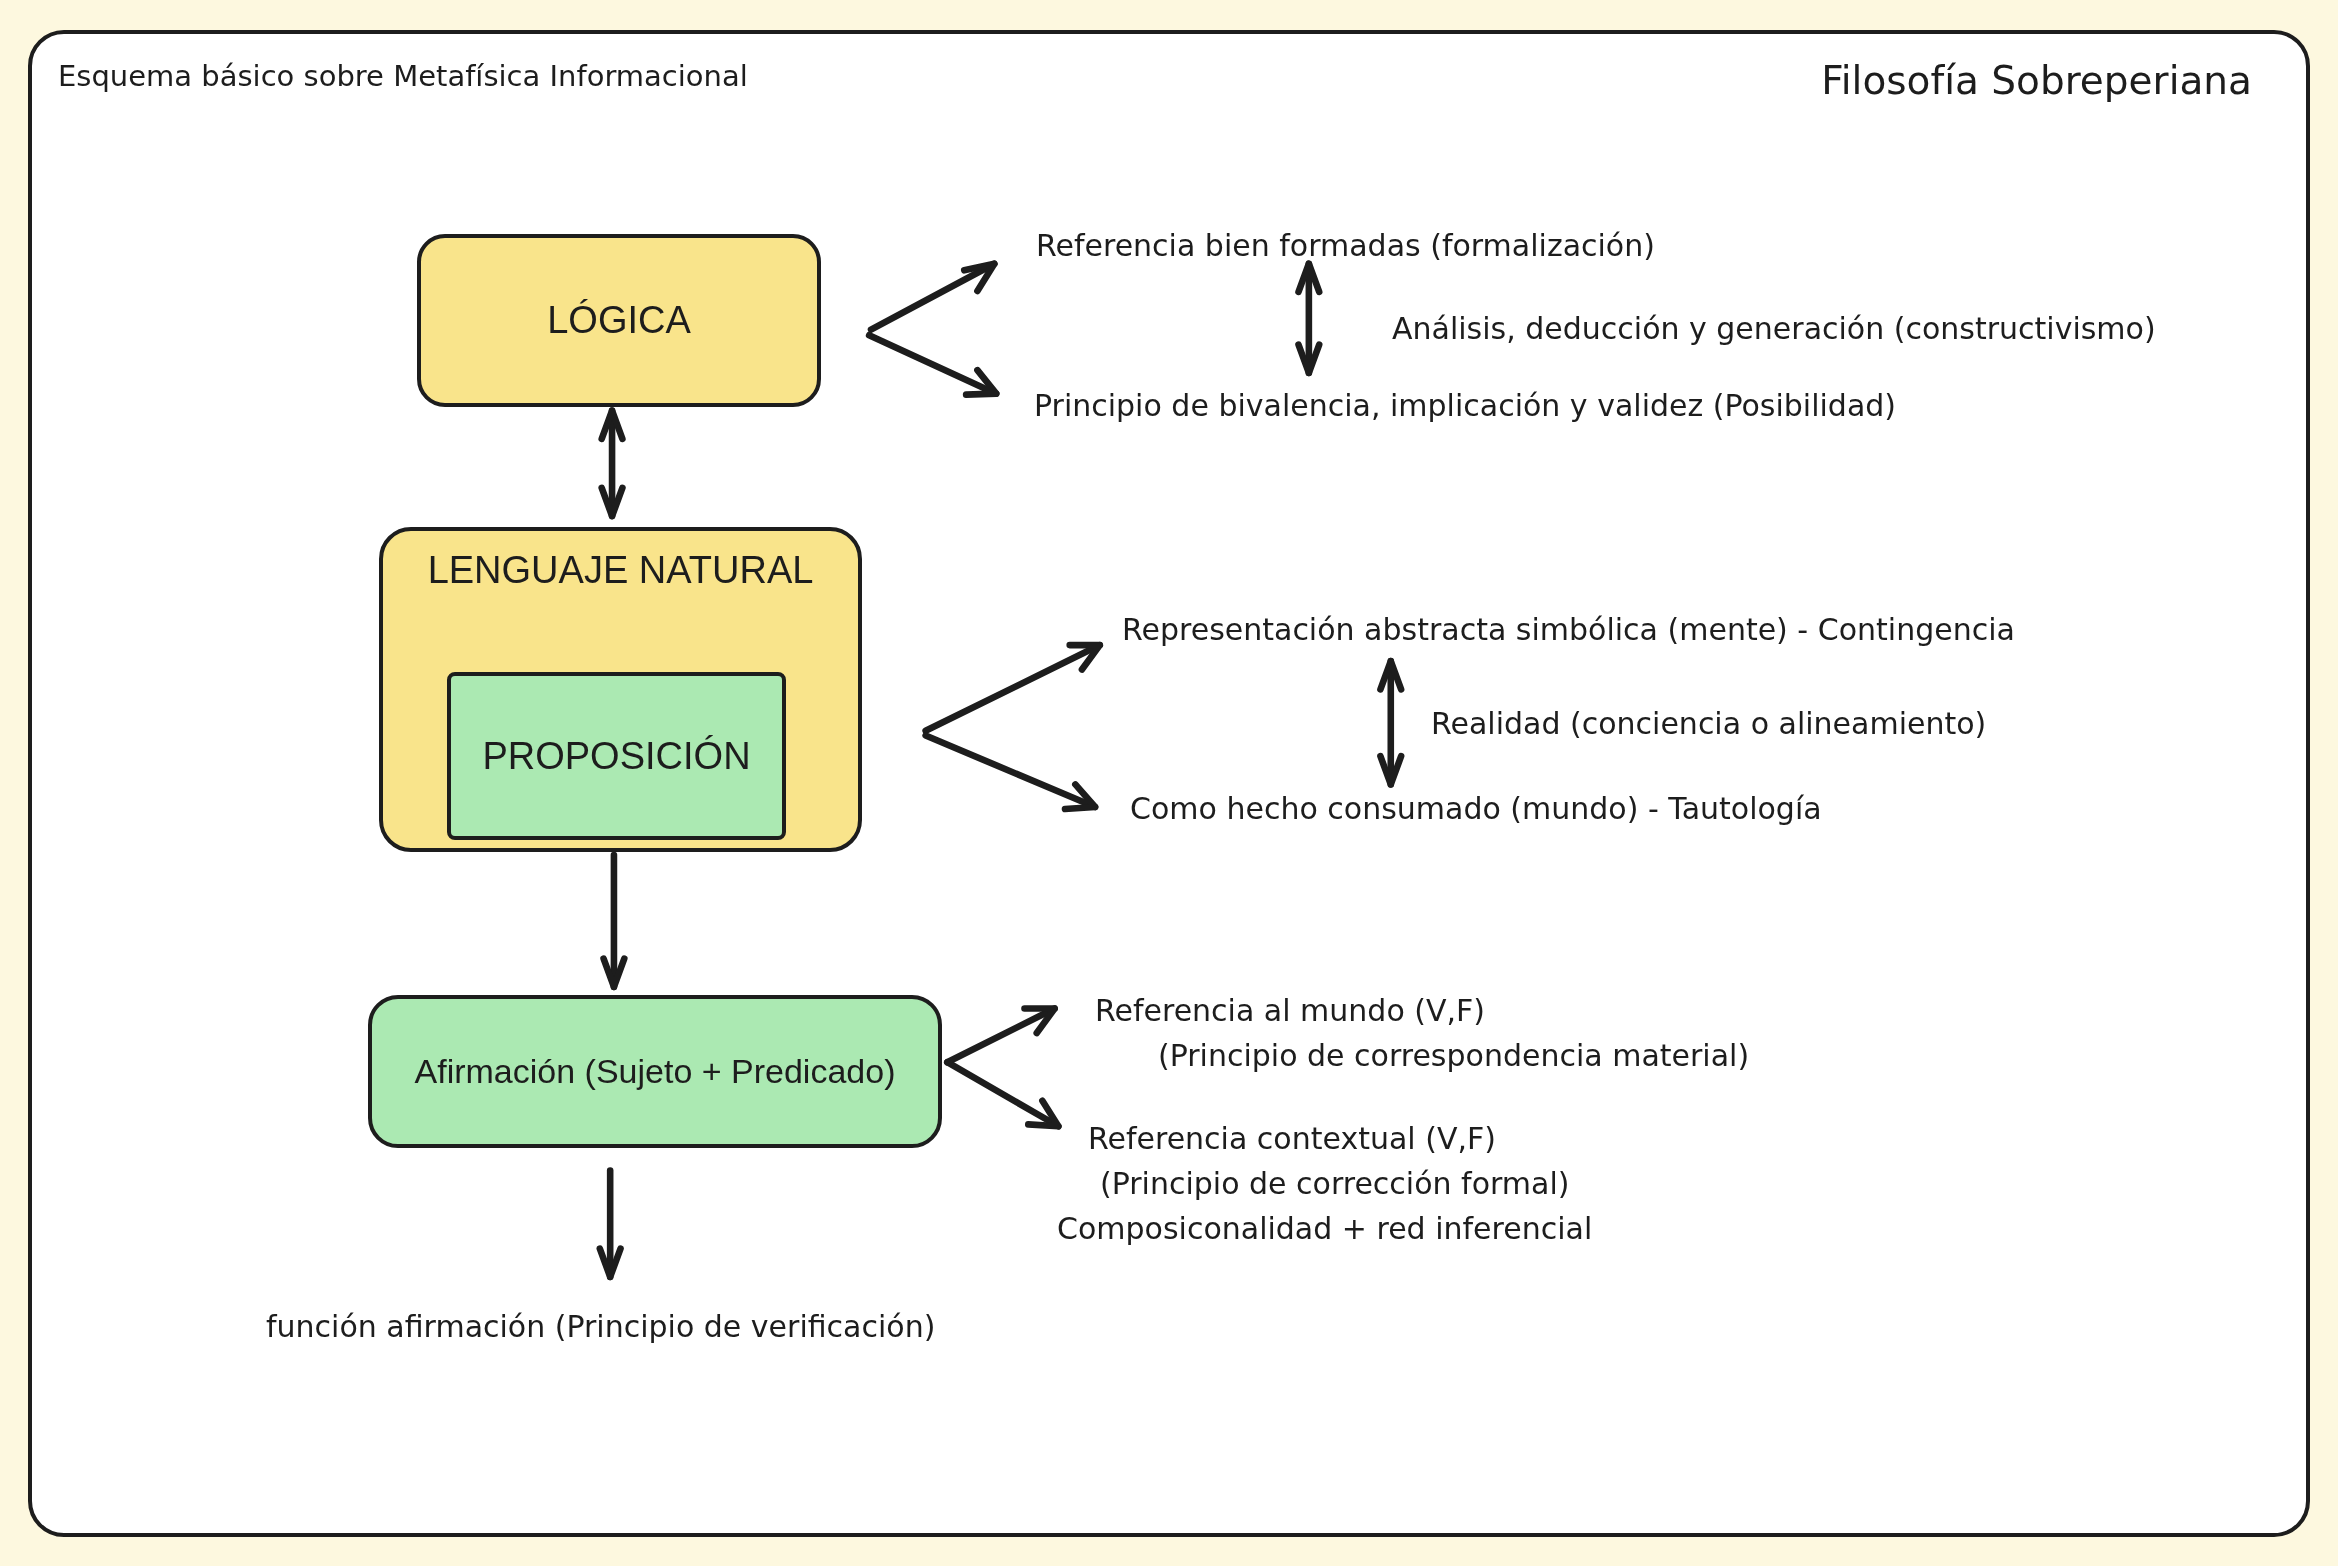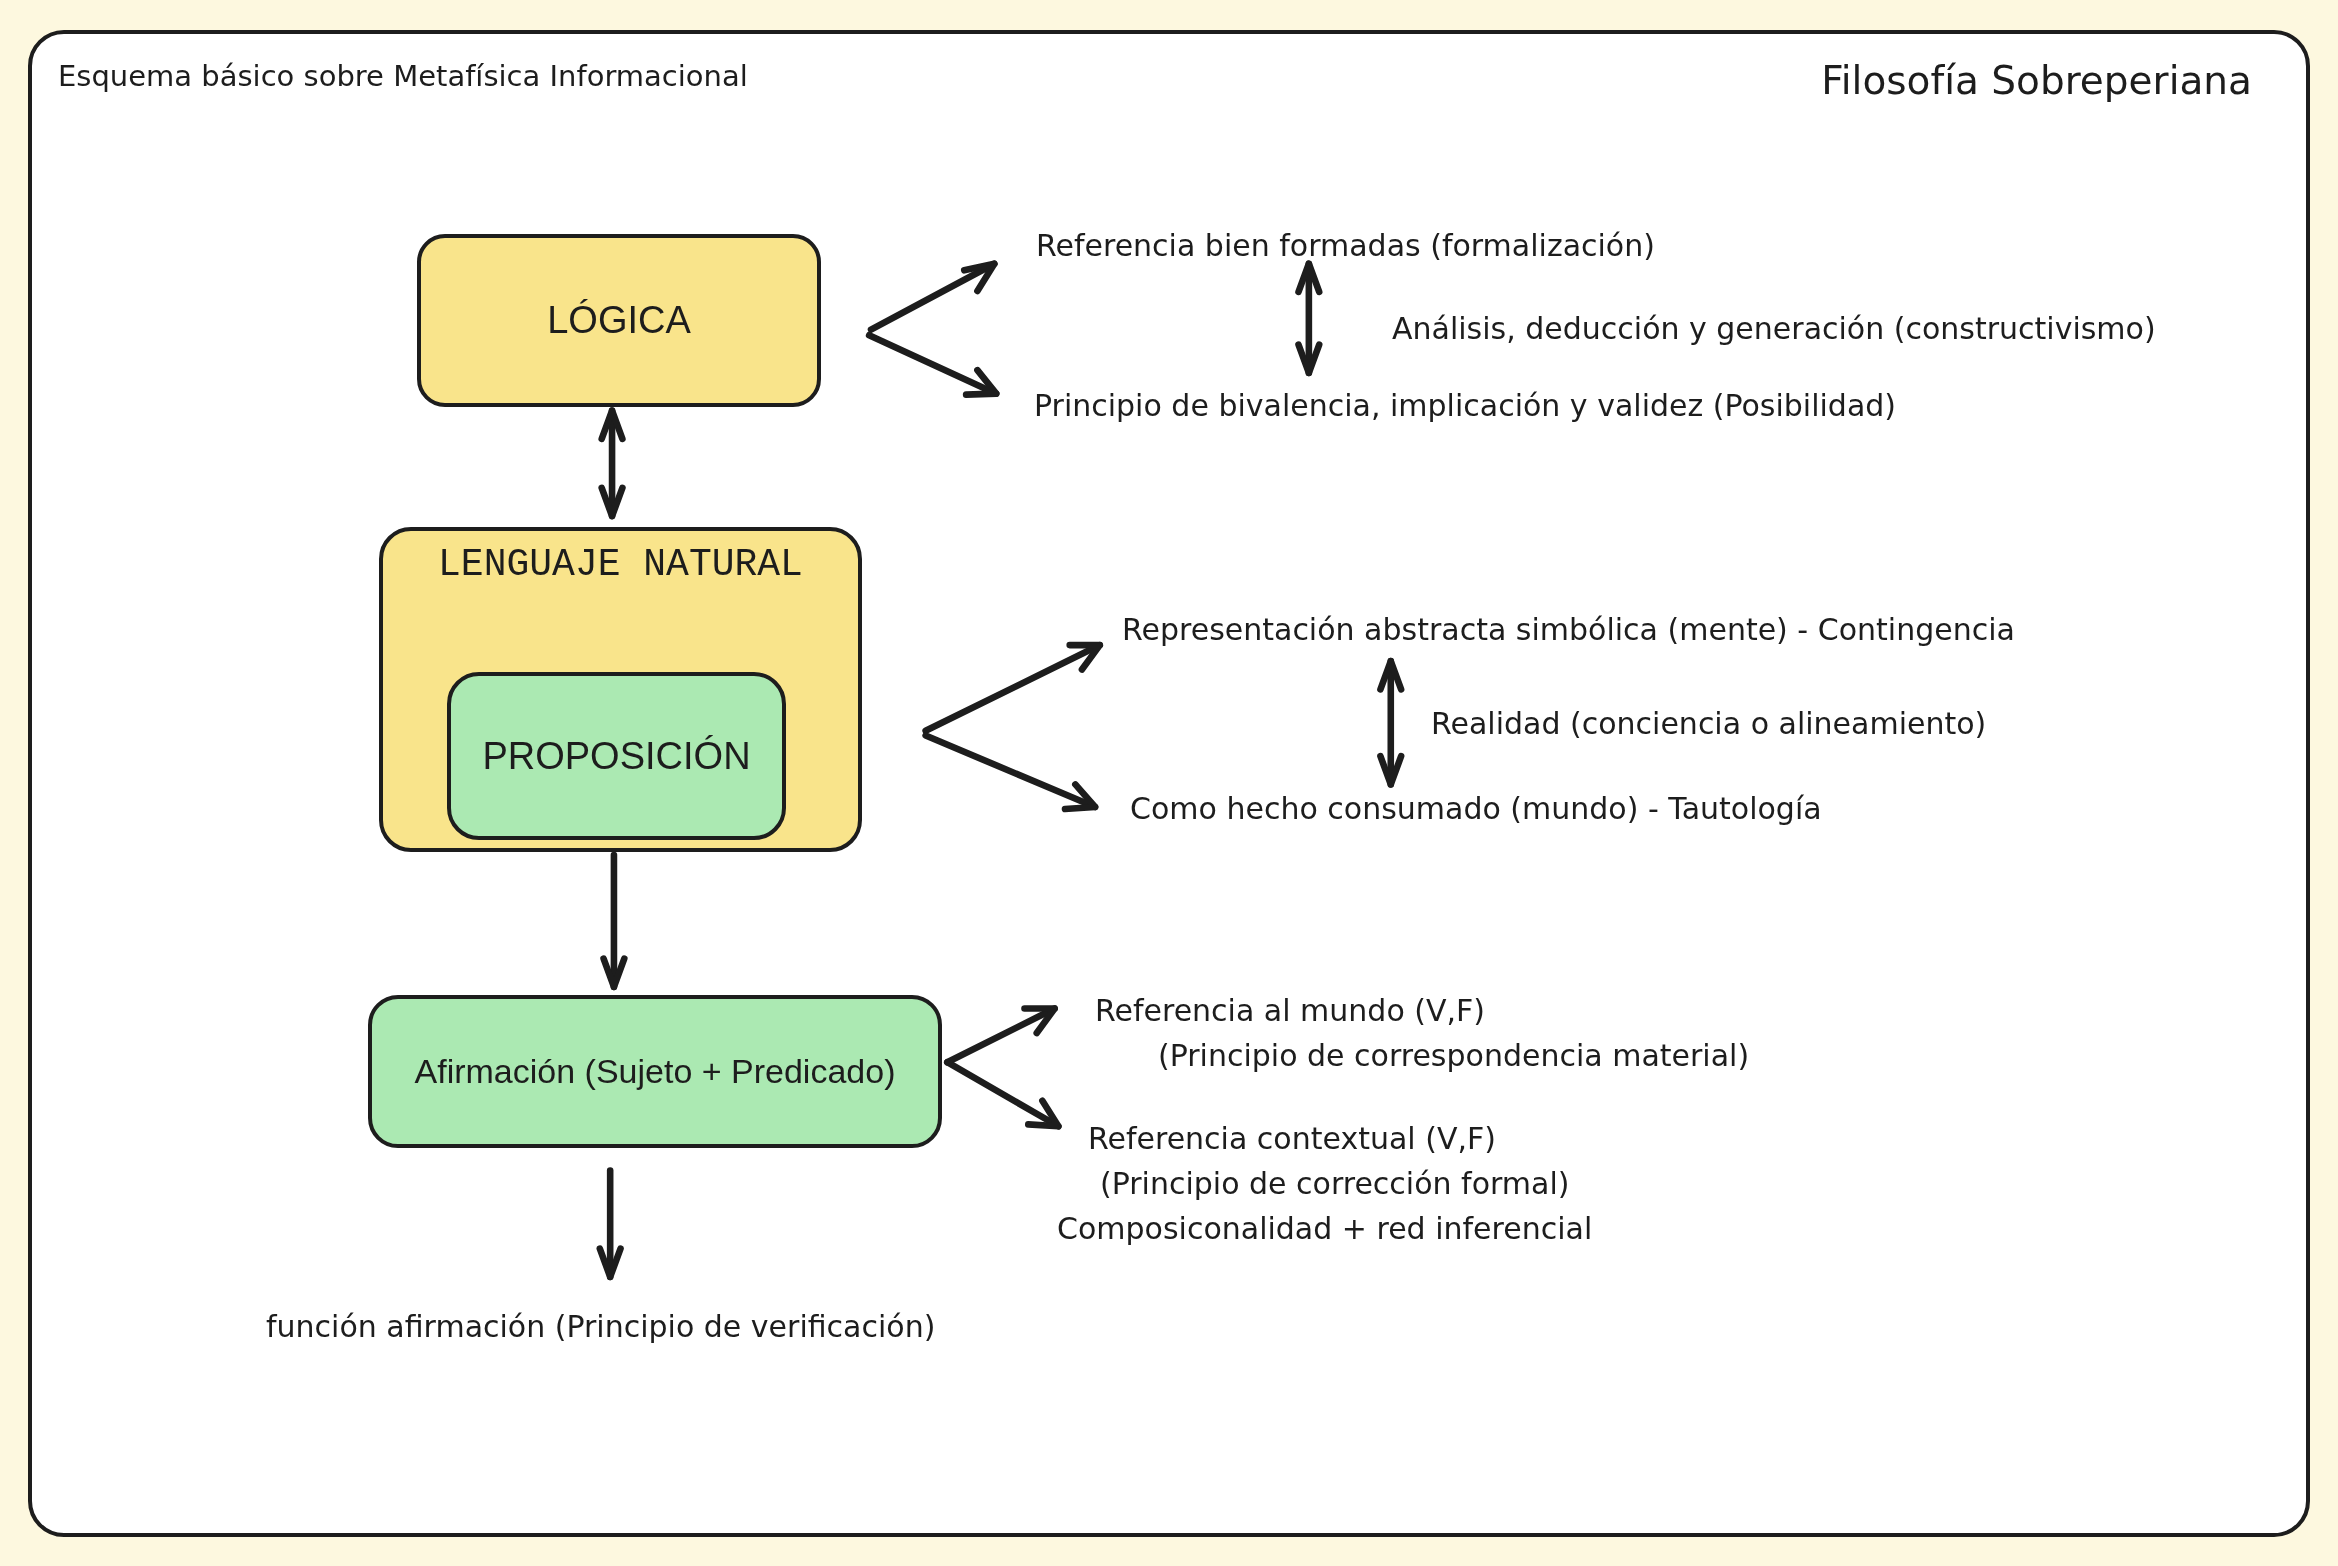--- a/index.html
+++ b/index.html
@@ -50,27 +50,27 @@
     left:417px;top:234px;width:404px;height:173px;
     border-radius:28px;font-size:38px;
   }
   .node-lenguaje{
     left:379px;top:527px;width:483px;height:325px;
     border-radius:32px;
     display:block;
   }
   .lenguaje-label{
     width:100%;text-align:center;
-    margin-top:12px;
+    margin-top:18px;
     font-size:38px;
-    font-family:Liberation Mono, monospace;
+    font-family:Liberation Sans, sans-serif;
   }
   .node-proposicion{
     left:64px;top:141px;width:339px;height:168px;
-    border-radius:32px;font-size:38px;
+    border-radius:8px;font-size:38px;
   }
   .node-afirmacion{
     left:344px;top:995px;width:574px;height:153px;
     border-radius:30px;font-size:34px;margin-left:24px;
   }
   svg.arrows{
     position:absolute;left:0;top:0;width:2339px;height:1567px;
     pointer-events:none;
   }
   svg.arrows path{

